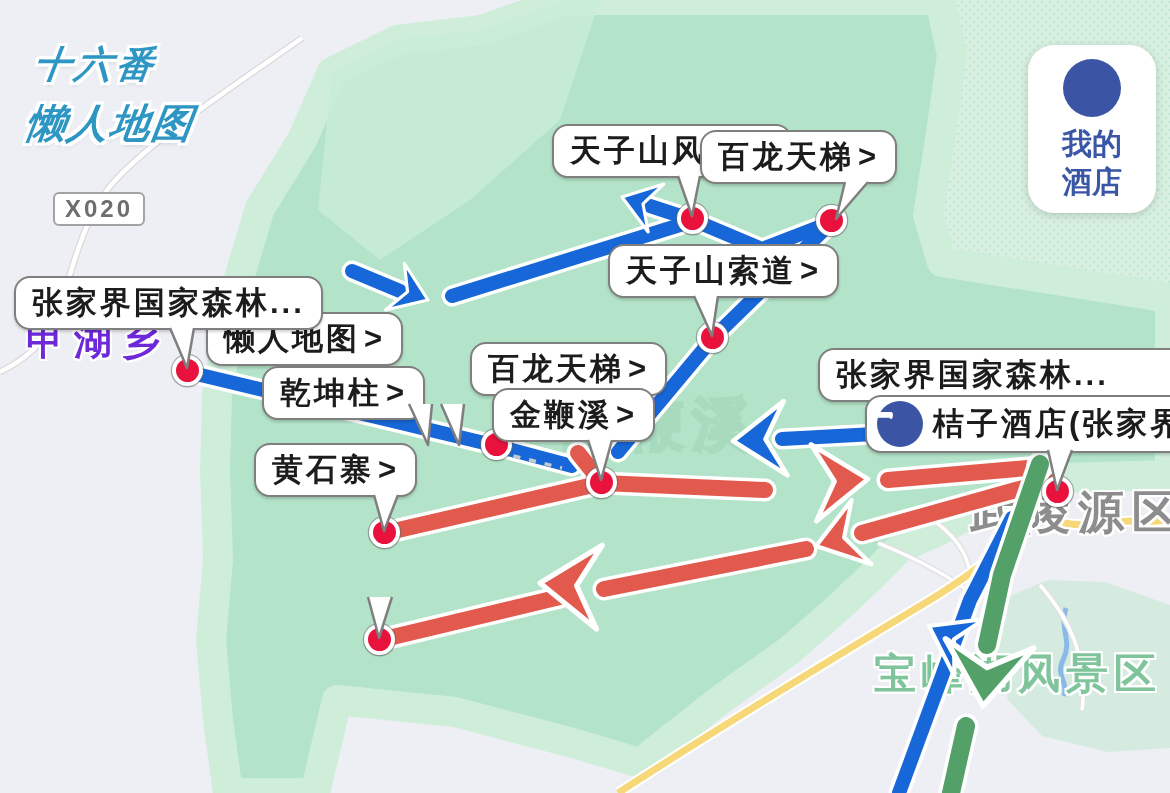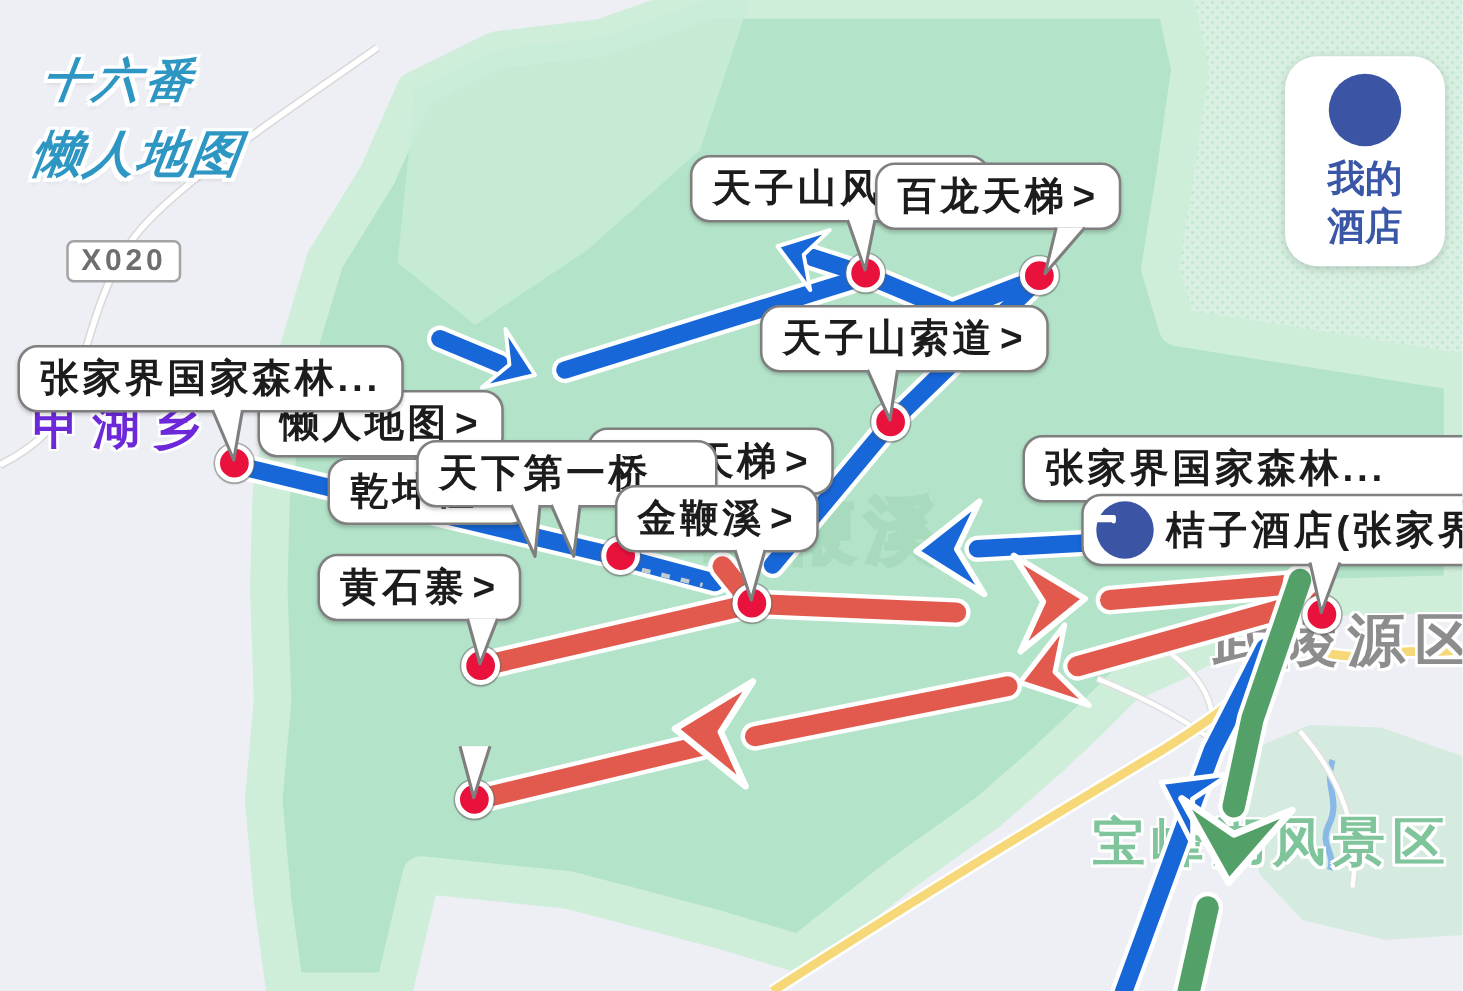--- a/index.html
+++ b/index.html
@@ -181,21 +181,20 @@
   <div class="marker" style="left:364px;top:624px"></div>
   <div class="marker" style="left:1042px;top:476px"></div>
 
   <div class="callout" style="left:552px;top:124px;z-index:10"><span>天子山风景区</span></div>
   <div class="callout" style="left:700px;top:130px;z-index:12"><span>百龙天梯</span><span class="chev">&gt;</span></div>
   <div class="callout" style="left:608px;top:244px;z-index:10"><span>天子山索道</span><span class="chev">&gt;</span></div>
   <div class="callout" style="left:206px;top:312px;z-index:10"><span>懒人地图</span><span class="chev">&gt;</span></div>
   <div class="callout" style="left:14px;top:276px;z-index:11"><span>张家界国家森林...</span></div>
   <div class="callout" style="left:262px;top:366px;z-index:10"><span>乾坤柱</span><span class="chev">&gt;</span></div>
   <div class="callout" style="left:470px;top:342px;z-index:11"><span>百龙天梯</span><span class="chev">&gt;</span></div>
-  <div class="callout" style="left:333px;top:352px;z-index:12;width:205px"><span>天下第一桥</span></div>
   <div class="callout" style="left:492px;top:388px;z-index:13"><span>金鞭溪</span><span class="chev">&gt;</span></div>
   <div class="callout" style="left:254px;top:443px;z-index:14"><span>黄石寨</span><span class="chev">&gt;</span></div>
   <div class="callout" style="left:818px;top:348px;z-index:10;width:360px;overflow:hidden"><span>张家界国家森林...</span></div>
   <div class="callout hotelrow" style="left:865px;top:395px;z-index:11;width:330px;height:48px;overflow:hidden">
     <span class="bedcircle">
       <svg width="30" height="30" viewBox="0 0 24 24" fill="#fff">
           <circle cx="8" cy="9.5" r="2.7"></circle>
           <rect x="3.5" y="6.5" width="2.6" height="11" rx="1.3"></rect>
           <rect x="3.5" y="12" width="17" height="4.6" rx="2"></rect>
           <rect x="17.9" y="12" width="2.6" height="5.5" rx="1.3"></rect>

